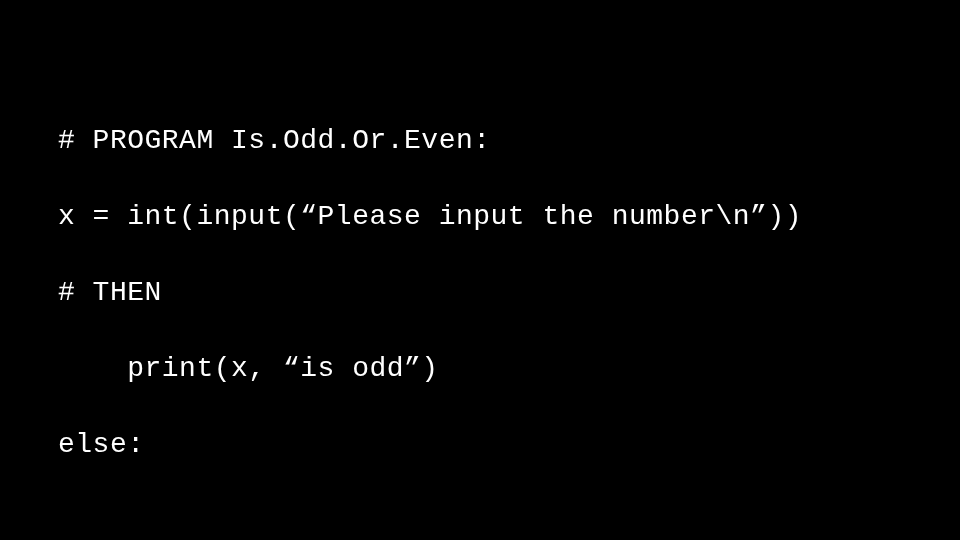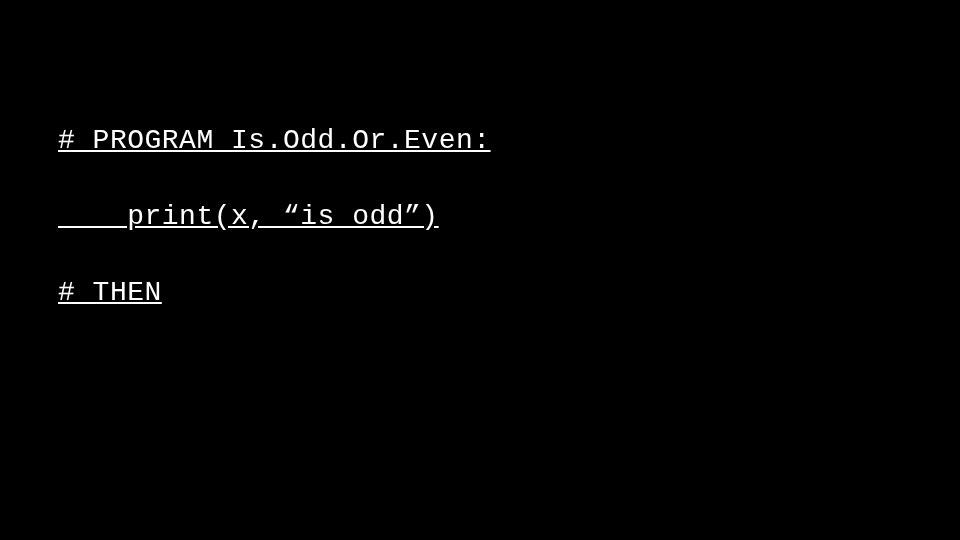--- a/index.html
+++ b/index.html
@@ -16,26 +16,27 @@
     top: 84px;
     font-family: "Courier New", Courier, monospace;
     font-size: 28px;
     line-height: 38px;
     color: #ffffff;
     white-space: pre;
     letter-spacing: 0.5px;
   }
   .line {
     display: block;
-    text-decoration: underline;
   }
 </style>
 </head>
 <body>
 
 <div class="code-block">
 <span class="line"># PROGRAM Is.Odd.Or.Even:</span>
+<span class="line">x = int(input(“Please input the number\n”))</span>
+<span class="line"># THEN</span>
 <span class="line">    print(x, “is odd”)</span>
-<span class="line"># THEN</span>
+<span class="line">else:</span>
 
 
 
 </div>
 
 </body></html>

